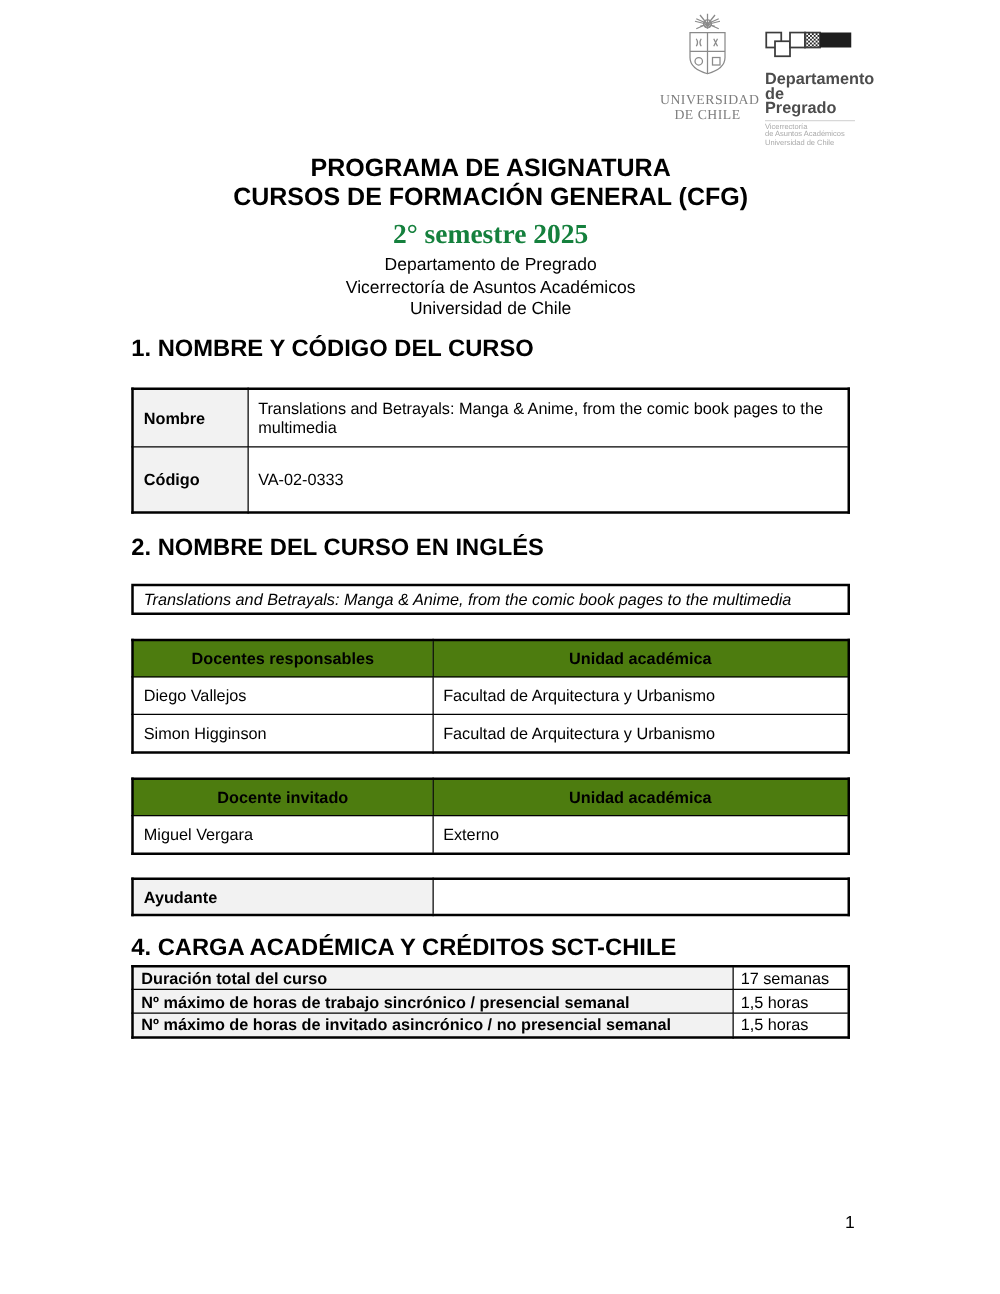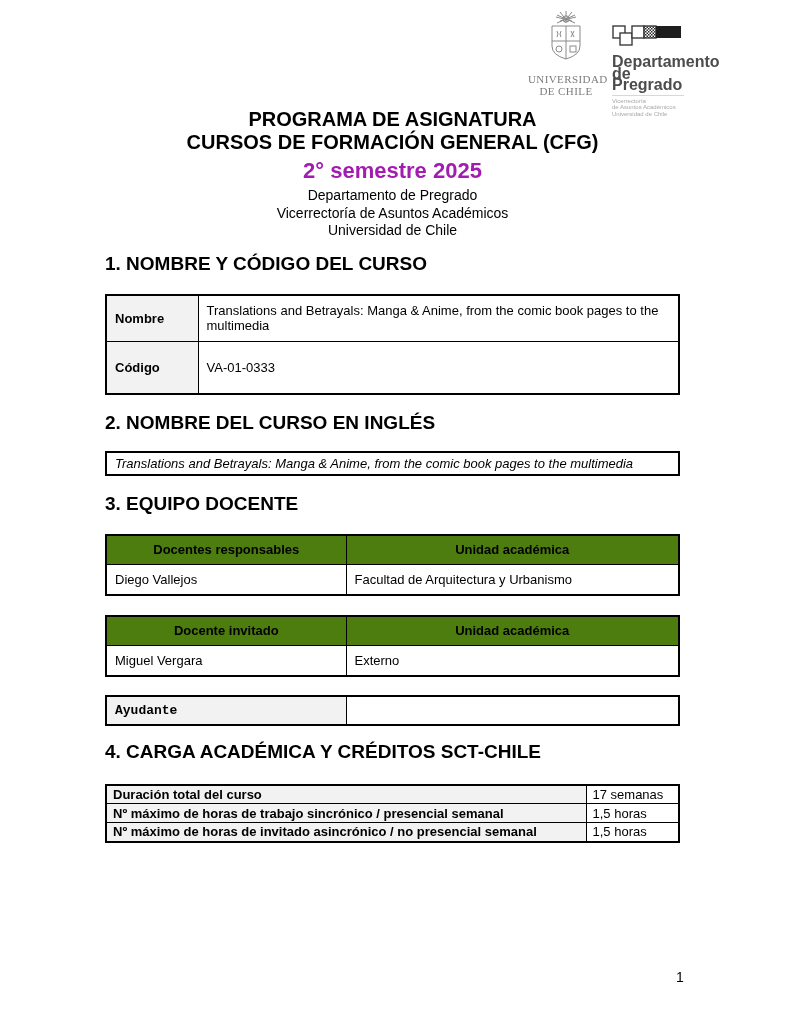--- a/index.html
+++ b/index.html
@@ -12,25 +12,25 @@
     color:#000;
     overflow:hidden;
     margin:0 auto;
   }
 
   
   .logos { position:absolute; top:10px; left:528px; width:160px; display:flex; gap:8px; }
   .crest { width:76px; text-align:center; color:#7d7d7d; }
   .crest-text { font-family:"Liberation Serif", serif; font-size:11px; line-height:12px; letter-spacing:0.4px; color:#7d7d7d; margin-top:1px; }
   .dept { width:72px; padding-top:15px; }
-  .dept-title { font-size:16px; line-height:11.5px; font-weight:bold; color:#4c4c4c; margin-top:3px; }
+  .dept-title { font-size:13px; line-height:11.5px; font-weight:bold; color:#4c4c4c; margin-top:3px; }
   .dept-sub { font-size:6px; line-height:6.5px; color:#a9a9a9; margin-top:4px; border-top:1px solid #d8d8d8; padding-top:2px; }
 
   
-  .content { position:absolute; top:0; left:105px; width:575px; }
+  .content { position:absolute; top:16px; left:105px; width:575px; }
 
   .title-block { margin-top:108px; text-align:center; }
   .title-main { font-size:20px; line-height:23px; font-weight:bold; }
   .title-sem  { font-size:22px; line-height:26px; font-weight:bold; margin-top:4px; }
   .title-sub  { font-size:14px; line-height:17.5px; margin-top:3px; }
 
   .h-section { font-size:19px; font-weight:bold; }
   #h1 { margin-top:13px; }
   #h2 { margin-top:17px; }
   #h3 { margin-top:17px; }
@@ -48,24 +48,24 @@
   #t-name tr:first-child td { height:47px; }
   #t-name .c1 { width:92px; }
 
   #box-en { margin-top:17px; width:575px; border:2px solid #000; font-size:13px; font-style:italic; padding:3px 8px; height:25px; }
 
   #t-resp { margin-top:19px; }
   #t-inv  { margin-top:19px; }
   #t-resp td, #t-inv td { height:30px; }
   #t-resp .c1, #t-inv .c1, #t-ayu .c1 { width:240px; }
 
-  #t-ayu { margin-top:18px;font-family:Liberation Mono, monospace; }
+  #t-ayu { margin-top:18px; }
   #t-ayu td { height:29px; }
 
-  #t-carga { margin-top:21px; }
+  #t-carga { margin-top:2px; }
   #t-carga td { height:19px; padding:1px 6px; }
   #t-carga .c1 { width:480px; }
 
   .page-number { position:absolute; top:969px; left:676px; font-size:14px; }
 </style>
 </head>
 <body>
 
 <div class="page">
 
@@ -126,55 +126,58 @@
         <div>Universidad de Chile</div>
       </div>
     </div>
   </div>
 
   <div class="content">
 
     <div class="title-block">
       <div class="title-main">PROGRAMA DE ASIGNATURA</div>
       <div class="title-main">CURSOS DE FORMACIÓN GENERAL (CFG)</div>
-      <div class="title-sem" style="color:#a21caf;">2° semestre 2025</div>
+      <div class="title-sem" style="color:#15803d;font-family:Liberation Serif, serif;">2° semestre 2025</div>
       <div class="title-sub">Departamento de Pregrado</div>
       <div class="title-sub" style="margin-top:0;">Vicerrectoría de Asuntos Académicos</div>
       <div class="title-sub" style="margin-top:0;">Universidad de Chile</div>
     </div>
 
     <div class="h-section" id="h1">1. NOMBRE Y CÓDIGO DEL CURSO</div>
     <table id="t-name">
       <tbody>
           <tr>
         <td class="lbl c1">Nombre</td>
         <td>Translations and Betrayals: Manga &amp; Anime, from the comic book pages to the multimedia</td>
       </tr>
       <tr>
         <td class="lbl c1">Código</td>
-        <td>VA-01-0333</td>
+        <td>VA-02-0333</td>
       </tr>
     </tbody>
       </table>
 
     <div class="h-section" id="h2">2. NOMBRE DEL CURSO EN INGLÉS</div>
     <div id="box-en">Translations and Betrayals: Manga &amp; Anime, from the comic book pages to the multimedia</div>
 
-    <div class="h-section" id="h3">3. EQUIPO DOCENTE</div>
 
     <table id="t-resp">
       <tbody>
           <tr>
         <td class="hdr c1">Docentes responsables</td>
         <td class="hdr">Unidad académica</td>
       </tr>
       <tr>
         <td class="c1">Diego Vallejos</td>
         <td>Facultad de Arquitectura y Urbanismo</td>
       </tr>
+      <tr>
+        <td class="c1">Simon Higginson</td>
+        <td>Facultad de Arquitectura y Urbanismo</td>
+      </tr>
     </tbody>
       </table>
 
     <table id="t-inv">
       <tbody>
           <tr>
         <td class="hdr c1">Docente invitado</td>
         <td class="hdr">Unidad académica</td>
       </tr>
       <tr>

